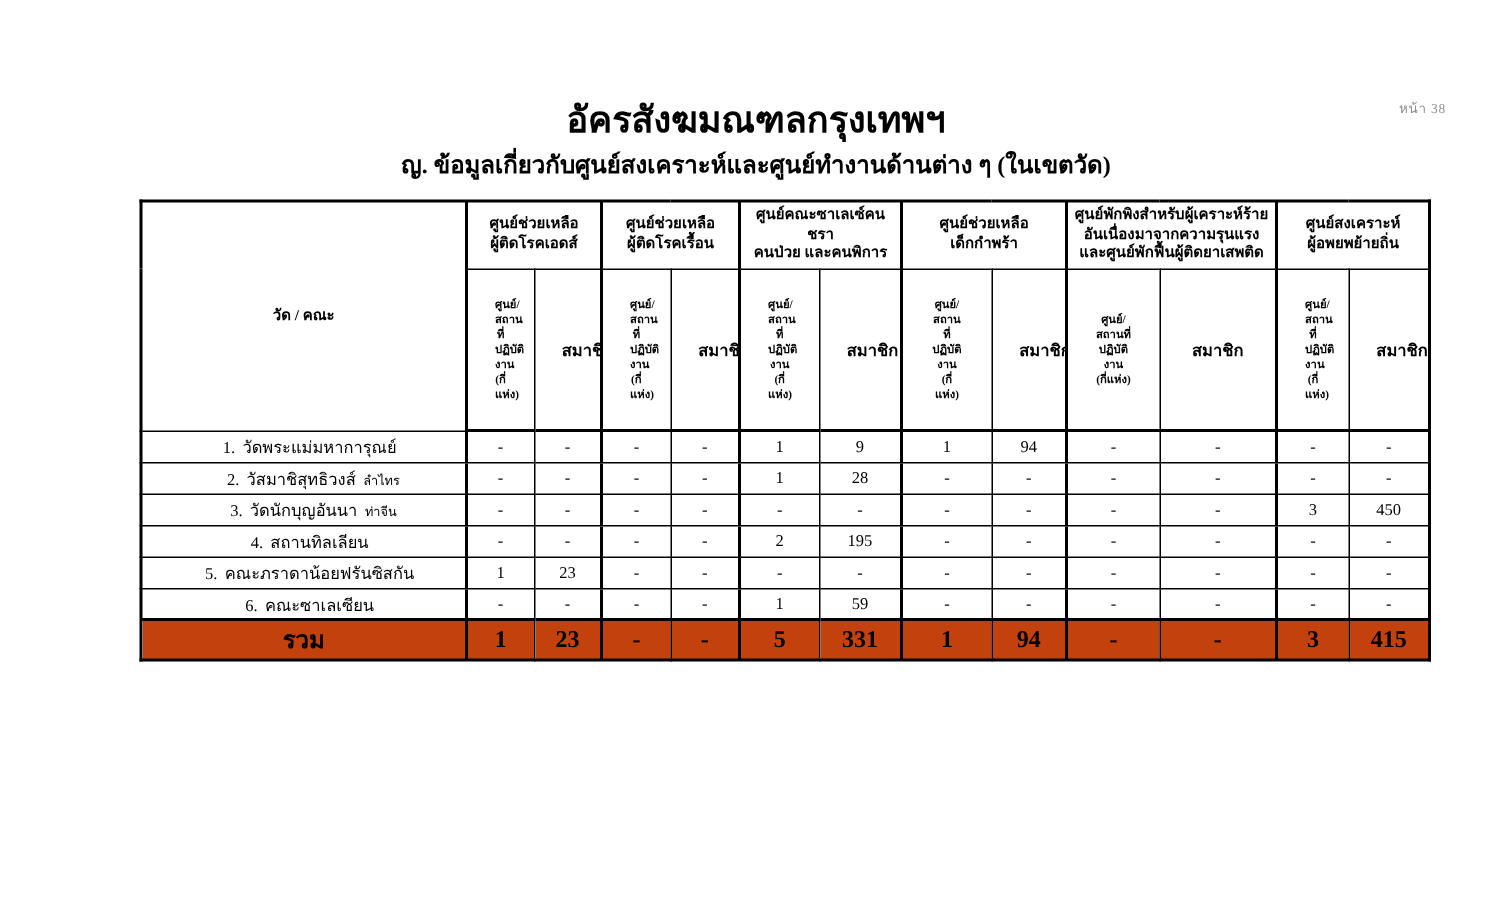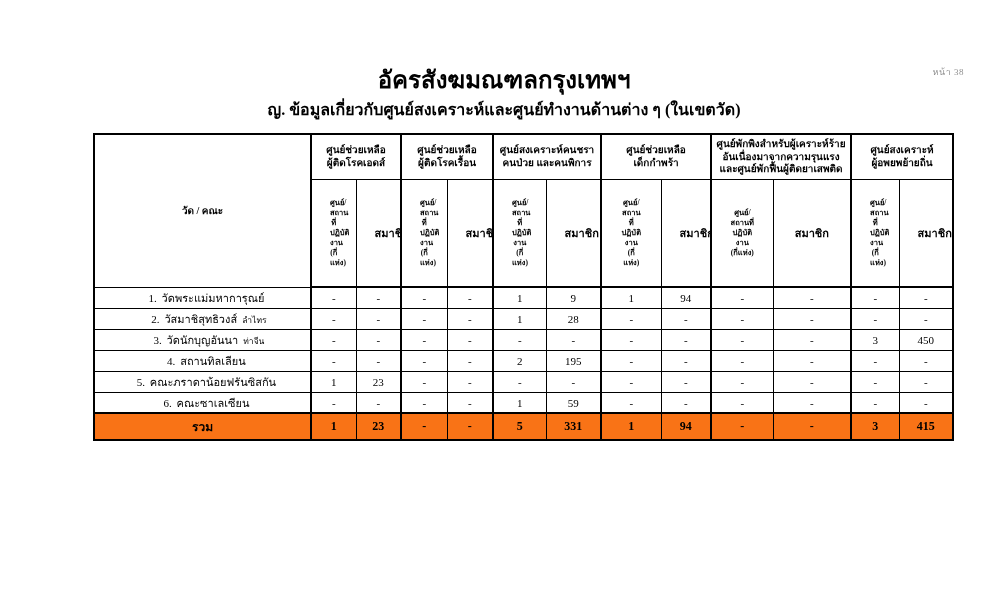--- a/index.html
+++ b/index.html
@@ -83,24 +83,24 @@
     font-size: 11px;
   }
   td.name-cell {
     text-align: left;
     padding-left: 8px;
   }
   td.name-cell .row-no { display: inline-block; width: 18px; }
   td.name-cell .suffix { font-size: 8.5px; margin-left: 5px; }
   tr.total-row td {
     height: 27px;
-    background: #f97316;
+    background: #c2410c;
     border-top: 2px solid #000;
     font-weight: bold;
-    font-size: 12px;
+    font-size: 16px;
   }
 </style>
 </head>
 <body>
 
 <div class="page-number">หน้า 38</div>
 <div class="doc-title">อัครสังฆมณฑลกรุงเทพฯ</div>
 <div class="doc-subtitle">ญ. ข้อมูลเกี่ยวกับศูนย์สงเคราะห์และศูนย์ทำงานด้านต่าง ๆ (ในเขตวัด)</div>
 
 <table class="report">
@@ -119,21 +119,21 @@
     <col style="width:48px">
       <col style="width:54px">
   </colgroup>
   <thead>
     <tr class="group-row">
       <th class="corner" rowspan="2">วัด / คณะ</th>
       <th class="gs" colspan="2">ศูนย์ช่วยเหลือ
 ผู้ติดโรคเอดส์</th>
       <th class="gs" colspan="2">ศูนย์ช่วยเหลือ
 ผู้ติดโรคเรื้อน</th>
-      <th class="gs" colspan="2">ศูนย์สงเคราะห์คนชรา
+      <th class="gs" colspan="2">ศูนย์คณะซาเลเซ์คนชรา
 คนป่วย และคนพิการ</th>
       <th class="gs" colspan="2">ศูนย์ช่วยเหลือ
 เด็กกำพร้า</th>
       <th class="gs" colspan="2">ศูนย์พักพิงสำหรับผู้เคราะห์ร้าย
 อันเนื่องมาจากความรุนแรง
 และศูนย์พักฟื้นผู้ติดยาเสพติด</th>
       <th class="gs" colspan="2">ศูนย์สงเคราะห์
 ผู้อพยพย้ายถิ่น</th>
     </tr>
     <tr class="sub-row">

